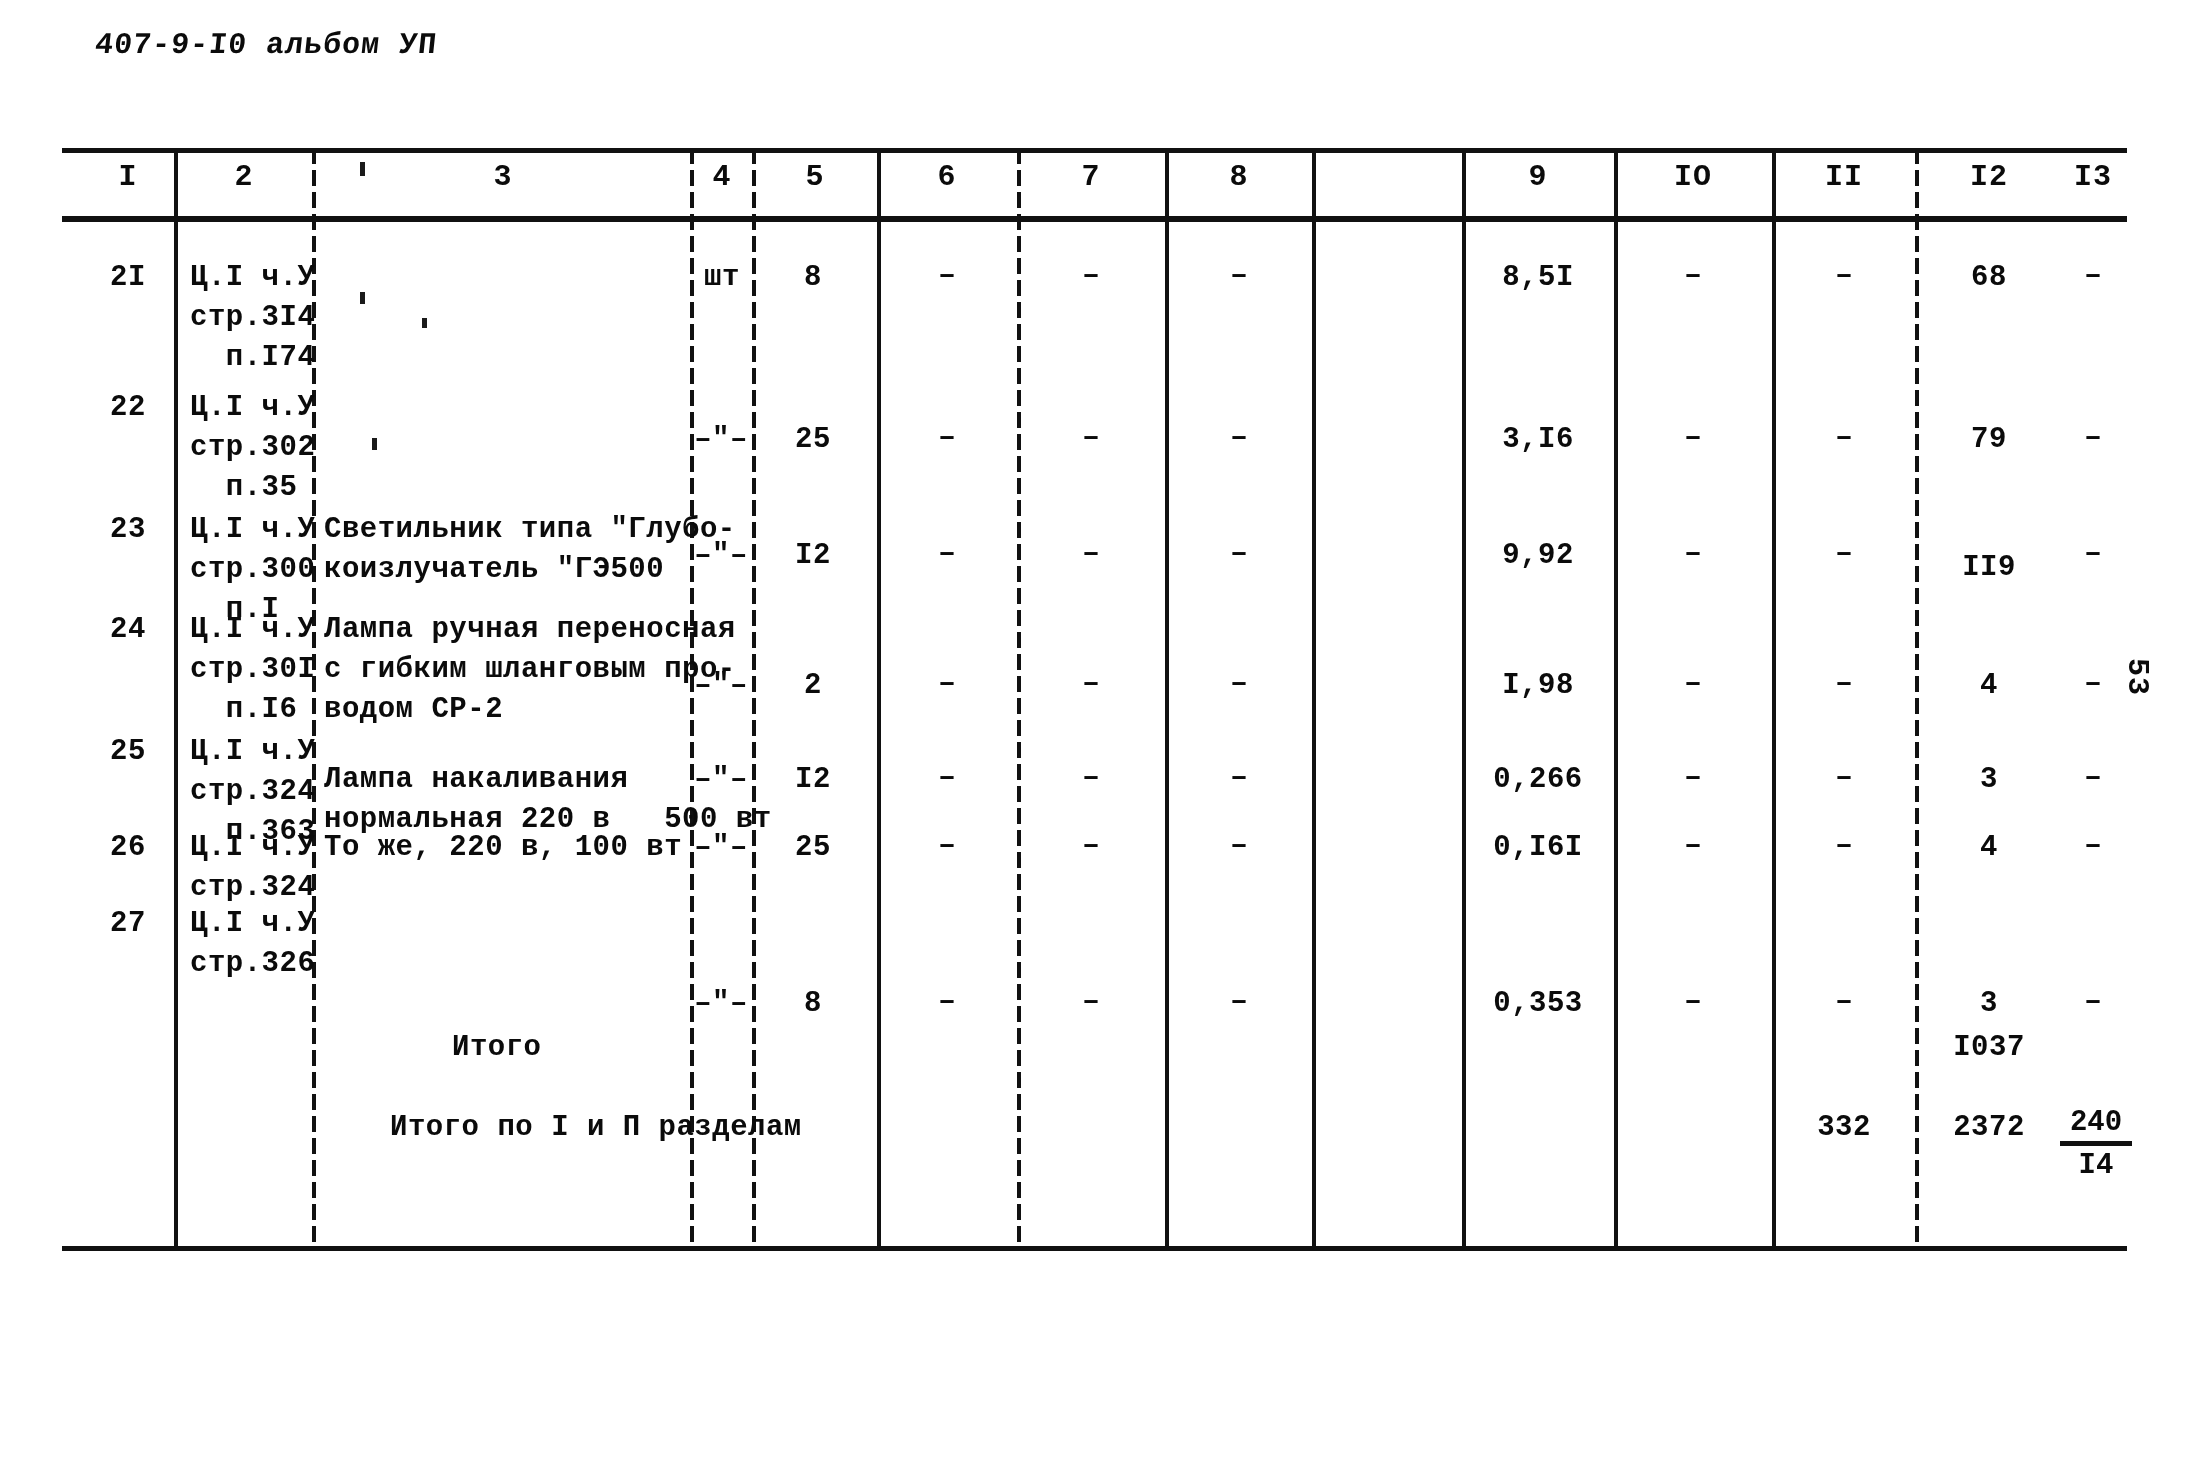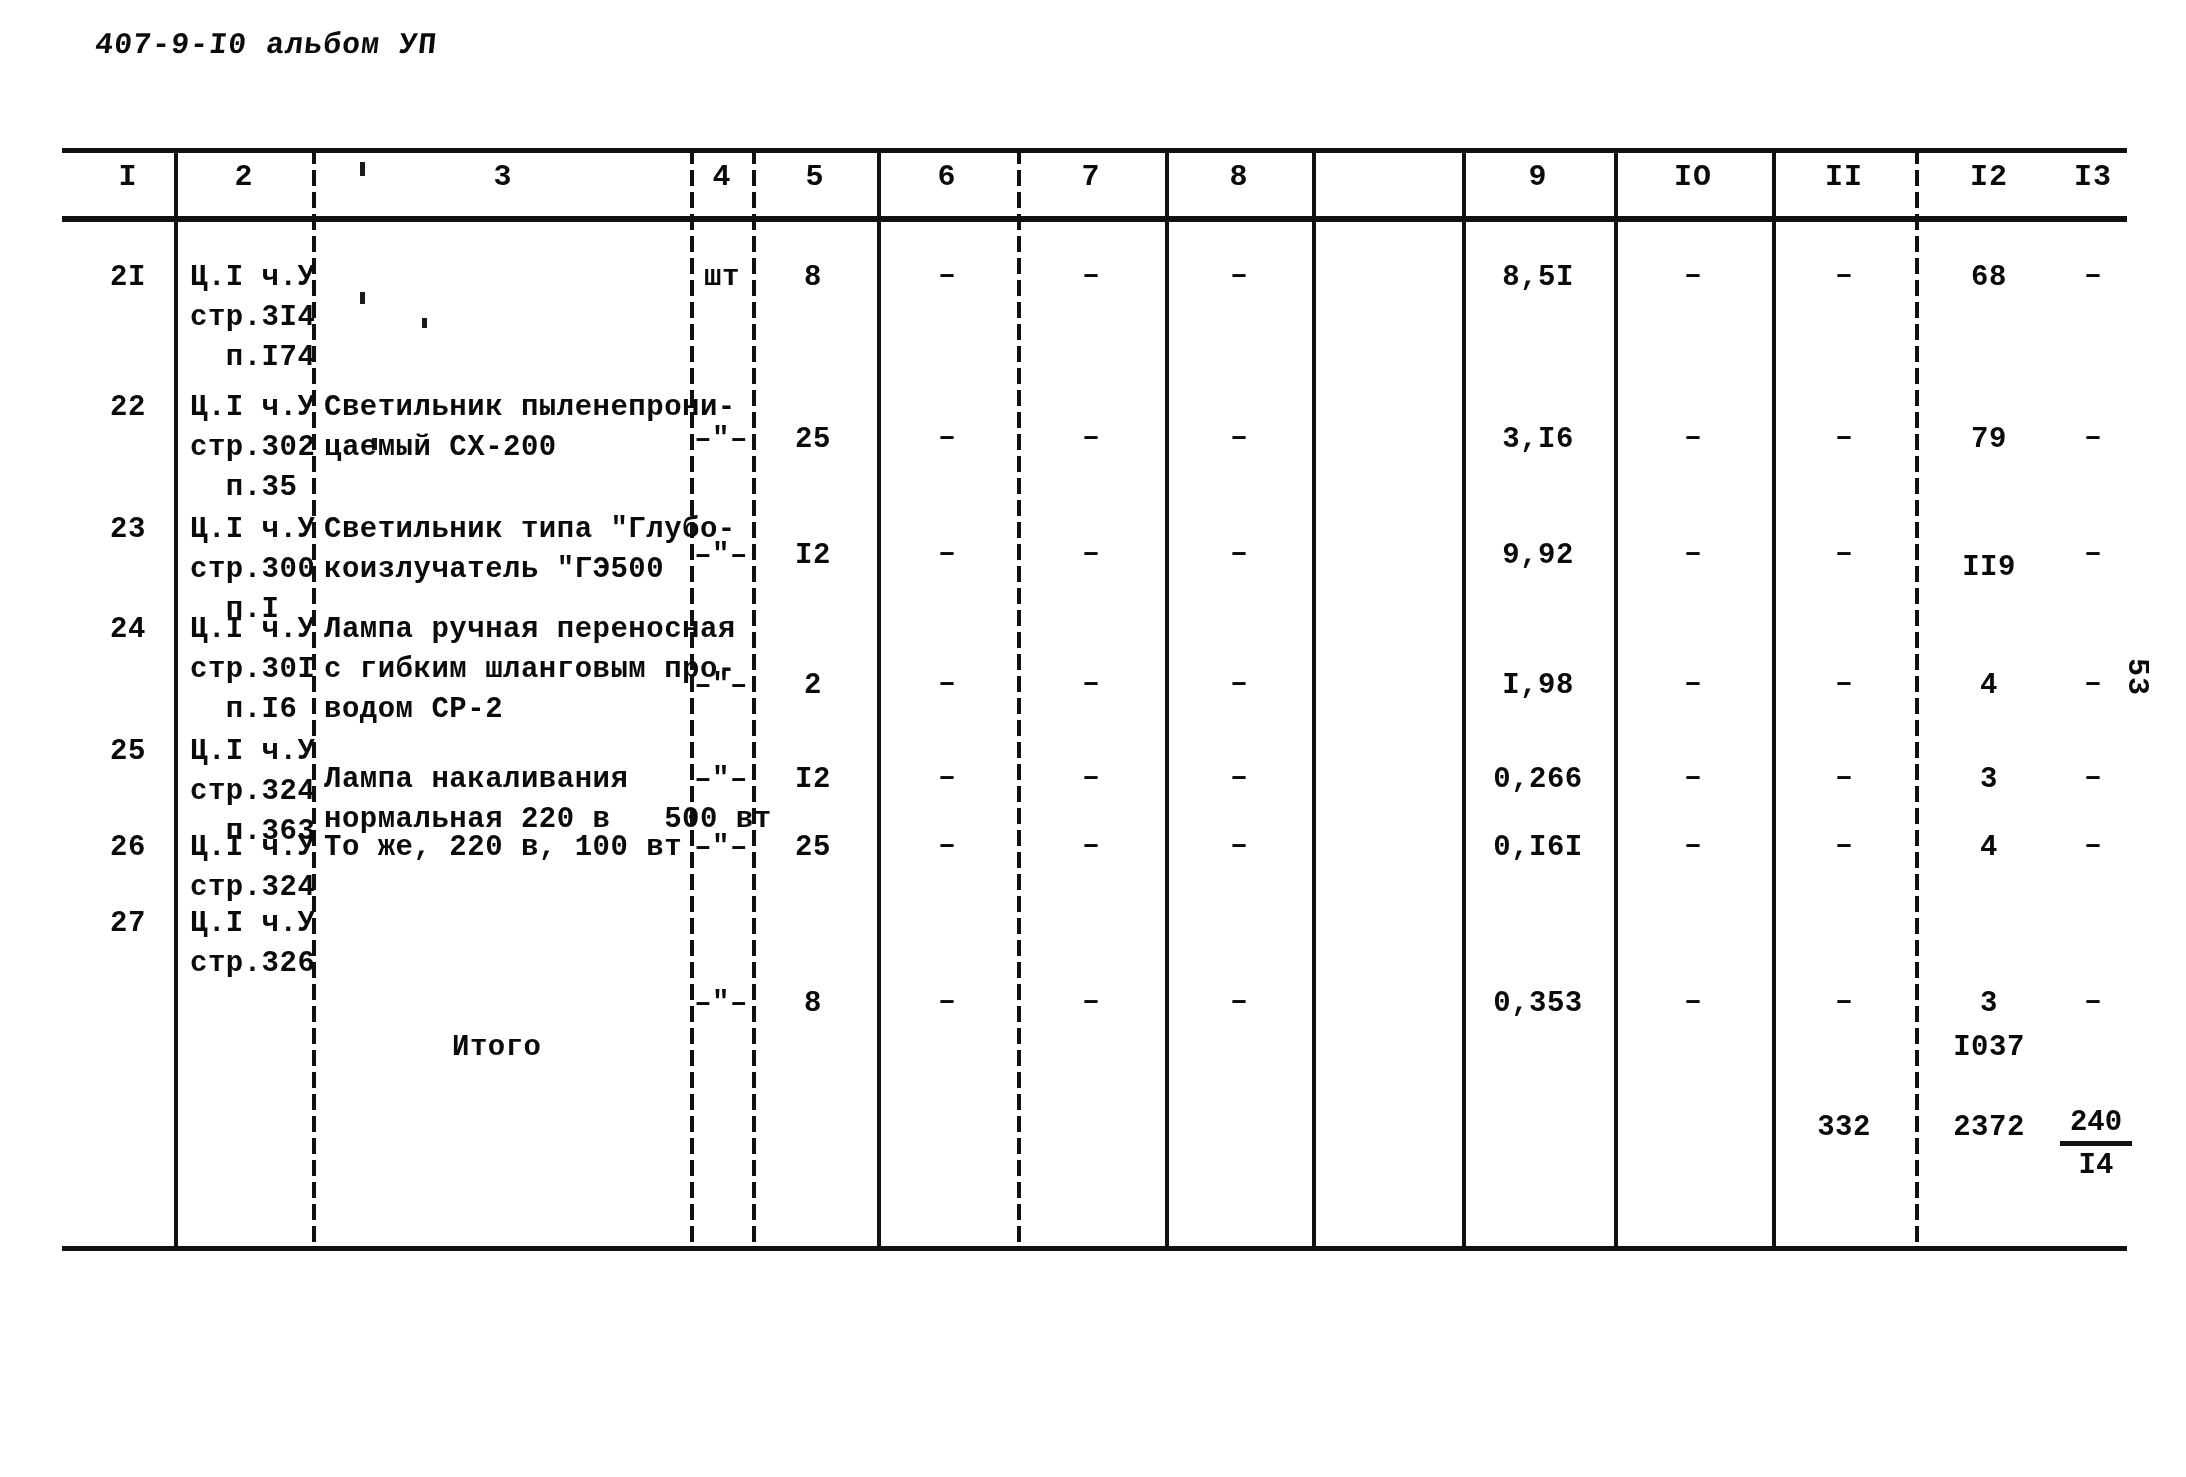--- a/index.html
+++ b/index.html
@@ -201,22 +201,20 @@
     <div class="cell ctr" style="left:1406px;top:110px; width:140px;">8,5I</div>
     <div class="dash" style="left:1558px;top:110px; width:146px;">–</div>
     <div class="dash" style="left:1716px;top:110px; width:132px;">–</div>
     <div class="cell ctr" style="left:1860px;top:110px; width:134px;">68</div>
     <div class="dash" style="left:1998px;top:110px; width:66px;">–</div>
 
     <div class="cell num" style="left:30px;  top:240px; width:72px;">22</div>
     <div class="cell left" style="left:128px; top:240px; width:132px;">Ц.I ч.У
 стр.302
   п.35</div>
-    <div class="cell left" style="left:262px; top:240px; width:370px;">Светильник пыленепрони-
-цаемый СХ-200</div>
     <div class="cell ctr" style="left:628px; top:272px; width:62px;">–"–</div>
     <div class="cell ctr" style="left:700px; top:272px; width:102px;">25</div>
     <div class="dash" style="left:822px; top:272px; width:126px;">–</div>
     <div class="dash" style="left:962px; top:272px; width:134px;">–</div>
     <div class="dash" style="left:1110px;top:272px; width:134px;">–</div>
     <div class="cell ctr" style="left:1406px;top:272px; width:140px;">3,I6</div>
     <div class="dash" style="left:1558px;top:272px; width:146px;">–</div>
     <div class="dash" style="left:1716px;top:272px; width:132px;">–</div>
     <div class="cell ctr" style="left:1860px;top:272px; width:134px;">79</div>
     <div class="dash" style="left:1998px;top:272px; width:66px;">–</div>
@@ -298,20 +296,21 @@
     <div class="dash" style="left:1110px;top:836px; width:134px;">–</div>
     <div class="cell ctr" style="left:1402px;top:836px; width:148px;">0,353</div>
     <div class="dash" style="left:1558px;top:836px; width:146px;">–</div>
     <div class="dash" style="left:1716px;top:836px; width:132px;">–</div>
     <div class="cell ctr" style="left:1860px;top:836px; width:134px;">3</div>
     <div class="dash" style="left:1998px;top:836px; width:66px;">–</div>
 
     <div class="cell left" style="left:390px; top:880px; width:300px;">Итого</div>
     <div class="cell ctr" style="left:1860px;top:880px; width:134px;">I037</div>
 
+    <div class="cell left" style="left:328px; top:960px; width:470px;">Итого по I и П разделам</div>
     <div class="cell ctr" style="left:1716px;top:960px; width:132px;">332</div>
     <div class="cell ctr" style="left:1860px;top:960px; width:134px;">2372</div>
 
     <div class="fraction" style="left:1998px; top:958px; width:72px;">
       <span class="num-top">240</span>
       <span class="bar"></span>
       <span class="num-bot">I4</span>
     </div>
 
   </div>

